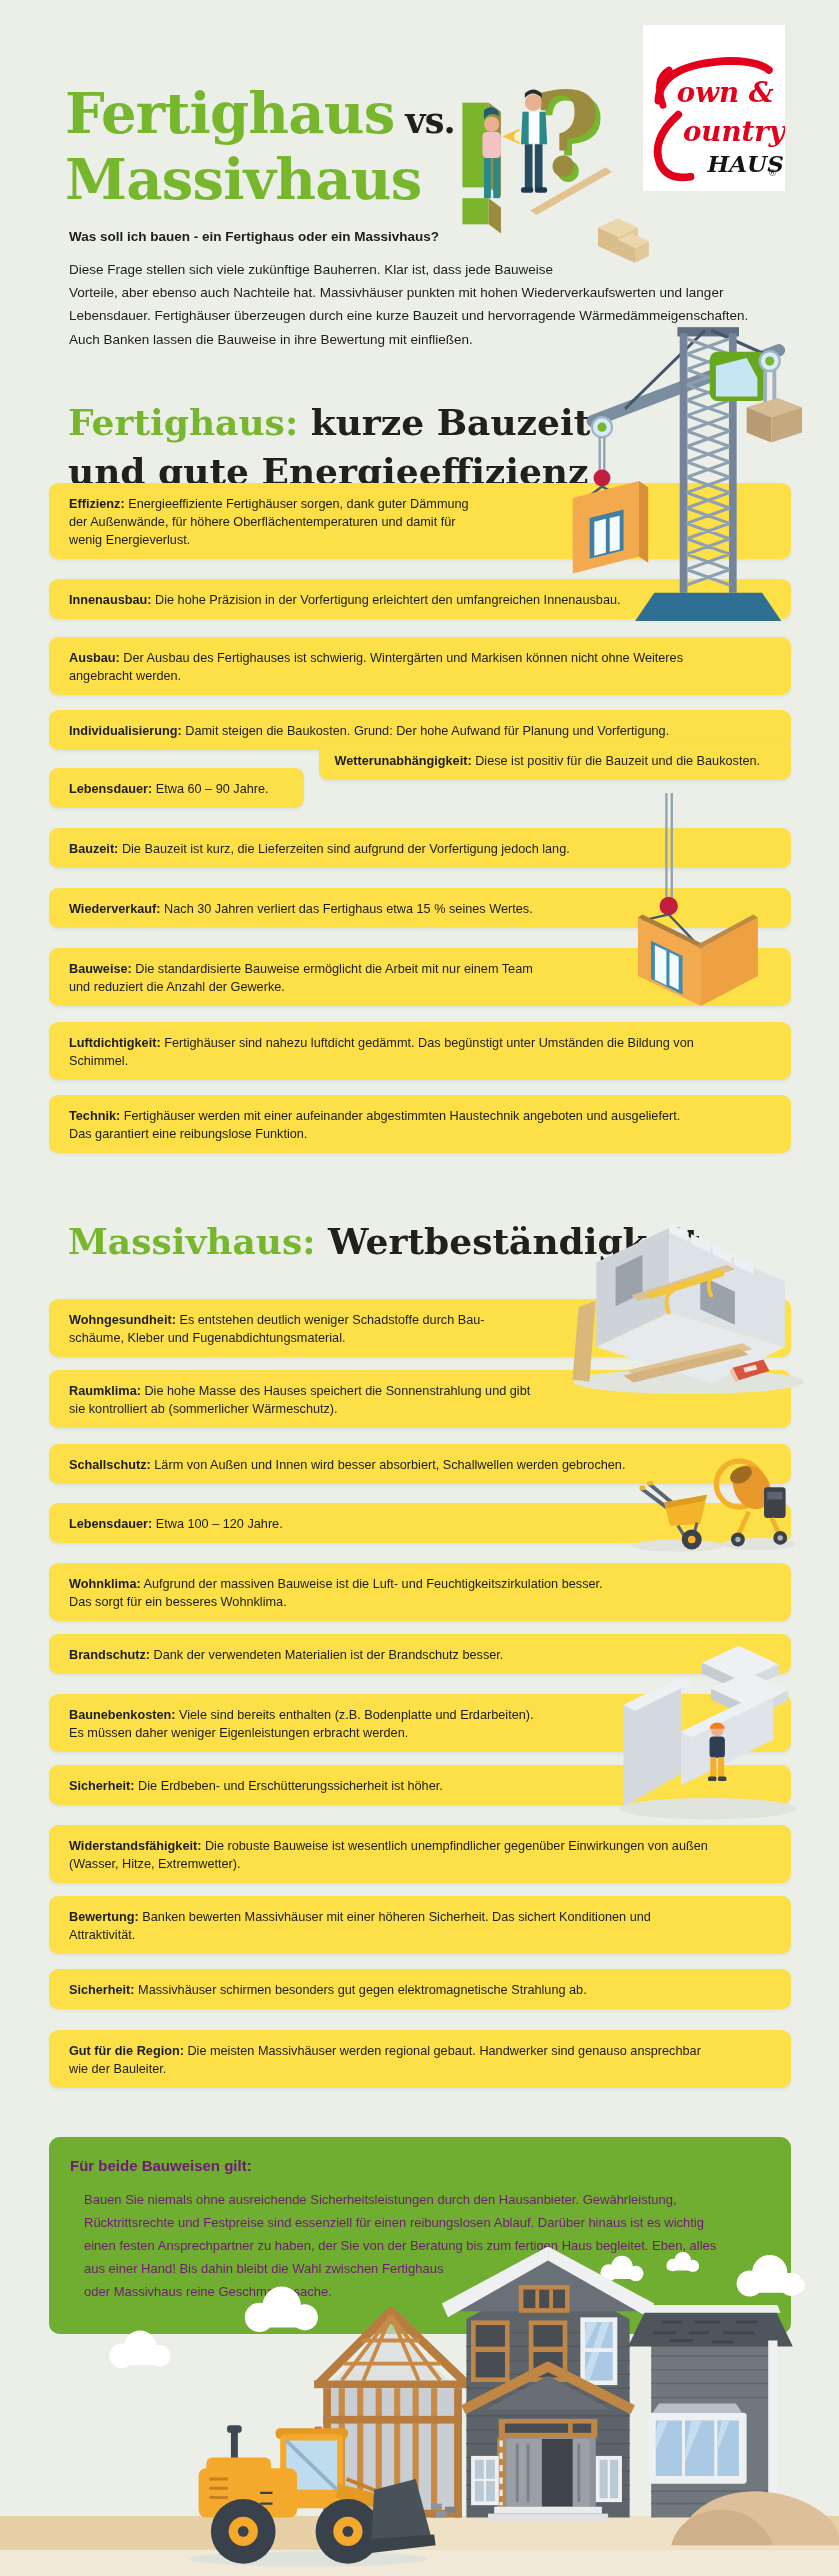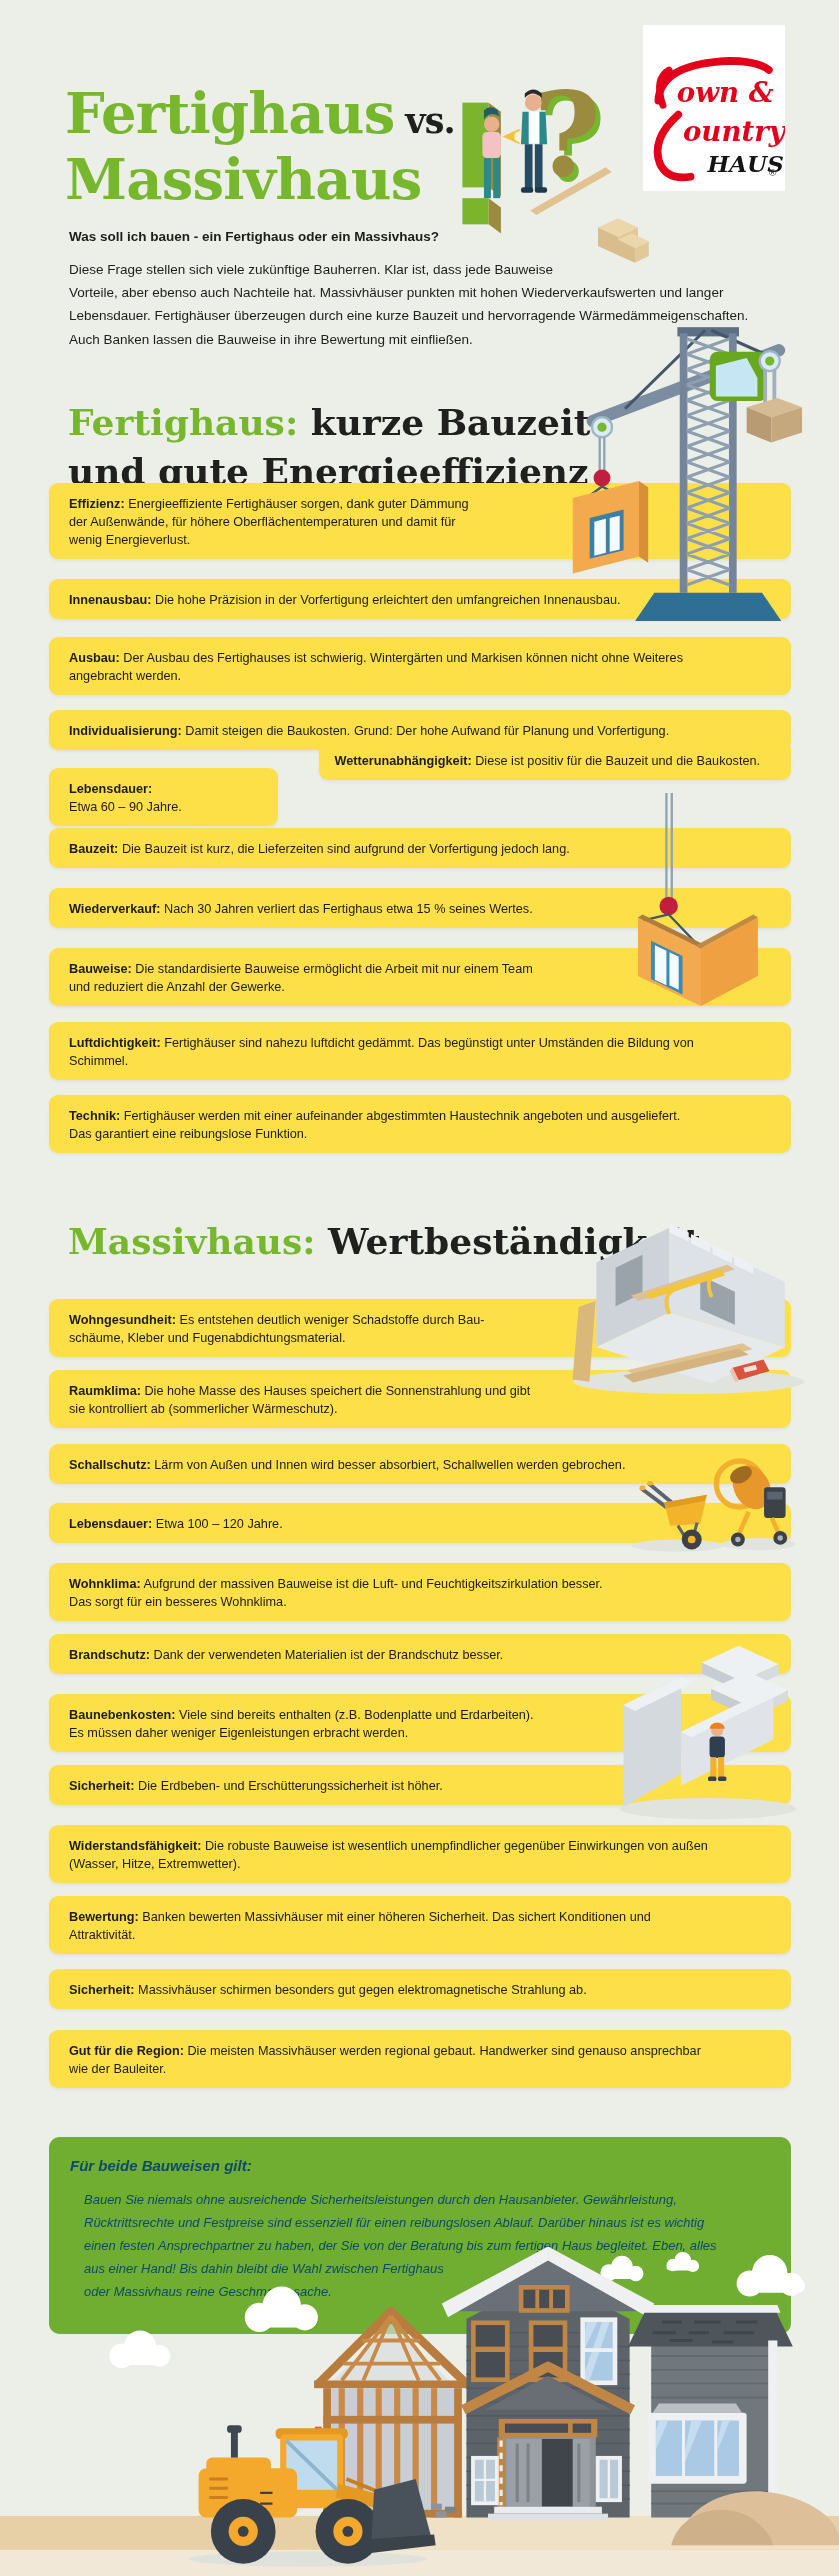--- a/index.html
+++ b/index.html
@@ -19,21 +19,21 @@
   #sec-massivhaus-h{top:1187px;}
   
   .card{position:absolute;left:49px;width:742px;box-sizing:border-box;background:#fde047;
         border-radius:9.2px;padding:11.5px 20px 10.8px;font-size:12.7px;line-height:18px;
         box-shadow:0 1.5px 3.1px rgba(0,0,0,.05);}
   .card .lbl{font-weight:bold;}
   .card .txt{white-space:pre-line;}
   .card.one .txt{white-space:nowrap;}
   
   .notice{position:absolute;left:49px;top:2137px;width:742px;box-sizing:border-box;background:#6fae31;
-          border-radius:10.8px;color:#0c4a6e;padding:20px 21px 17px;font-style:italic;}
+          border-radius:10.8px;color:#701a75;padding:20px 21px 17px;}
   .notice h2{margin:0 0 10px 0;font-size:15px;font-weight:bold;}
   .notice p{margin:14px;font-size:13px;line-height:23px;white-space:pre-line;}
   .art{position:absolute;pointer-events:none;}
 </style>
 </head>
 <body>
 
 <div id="page">
 
   <h1 class="title slab"><span class="green">Fertighaus</span><span class="vs slab">vs.</span><br>
@@ -102,21 +102,21 @@
 
   <h2 class="sec-h slab" id="sec-fertighaus-h"><span class="green">Fertighaus:</span> <span>kurze Bauzeit</span><br><span>und gute Energieeffizienz</span></h2>
 
   <div class="card" style="top:483px"><span class="lbl">Effizienz:</span> <span class="txt">Energieeffiziente Fertighäuser sorgen, dank guter Dämmung
 der Außenwände, für höhere Oberflächentemperaturen und damit für
 wenig Energieverlust.</span></div>
   <div class="card one" style="top:579px"><span class="lbl">Innenausbau:</span> <span class="txt">Die hohe Präzision in der Vorfertigung erleichtert den umfangreichen Innenausbau.</span></div>
   <div class="card" style="top:637px"><span class="lbl">Ausbau:</span> <span class="txt">Der Ausbau des Fertighauses ist schwierig. Wintergärten und Markisen können nicht ohne Weiteres
 angebracht werden.</span></div>
   <div class="card one" style="top:710px"><span class="lbl">Individualisierung:</span> <span class="txt">Damit steigen die Baukosten. Grund: Der hohe Aufwand für Planung und Vorfertigung.</span></div>
-  <div class="card one" style="top:768px;width:229px"><span class="lbl">Lebensdauer:</span> <span class="txt">Etwa 60 – 90 Jahre.</span></div>
+  <div class="card one" style="top:768px;width:255px"><span class="lbl">Lebensdauer:</span> <span class="txt">Etwa 60 – 90 Jahre.</span></div>
   <div class="card one" style="top:740px;left:319px;width:472px;padding-left:15.4px"><span class="lbl">Wetterunabhängigkeit:</span> <span class="txt">Diese ist positiv für die Bauzeit und die Baukosten.</span></div>
   <div class="card one" style="top:828px"><span class="lbl">Bauzeit:</span> <span class="txt">Die Bauzeit ist kurz, die Lieferzeiten sind aufgrund der Vorfertigung jedoch lang.</span></div>
   <div class="card one" style="top:888px"><span class="lbl">Wiederverkauf:</span> <span class="txt">Nach 30 Jahren verliert das Fertighaus etwa 15 % seines Wertes.</span></div>
   <div class="card" style="top:948px"><span class="lbl">Bauweise:</span> <span class="txt">Die standardisierte Bauweise ermöglicht die Arbeit mit nur einem Team
 und reduziert die Anzahl der Gewerke.</span></div>
   <div class="card" style="top:1022px"><span class="lbl">Luftdichtigkeit:</span> <span class="txt">Fertighäuser sind nahezu luftdicht gedämmt. Das begünstigt unter Umständen die Bildung von
 Schimmel.</span></div>
   <div class="card" style="top:1095px"><span class="lbl">Technik:</span> <span class="txt">Fertighäuser werden mit einer aufeinander abgestimmten Haustechnik angeboten und ausgeliefert.
 Das garantiert eine reibungslose Funktion.</span></div>
 

